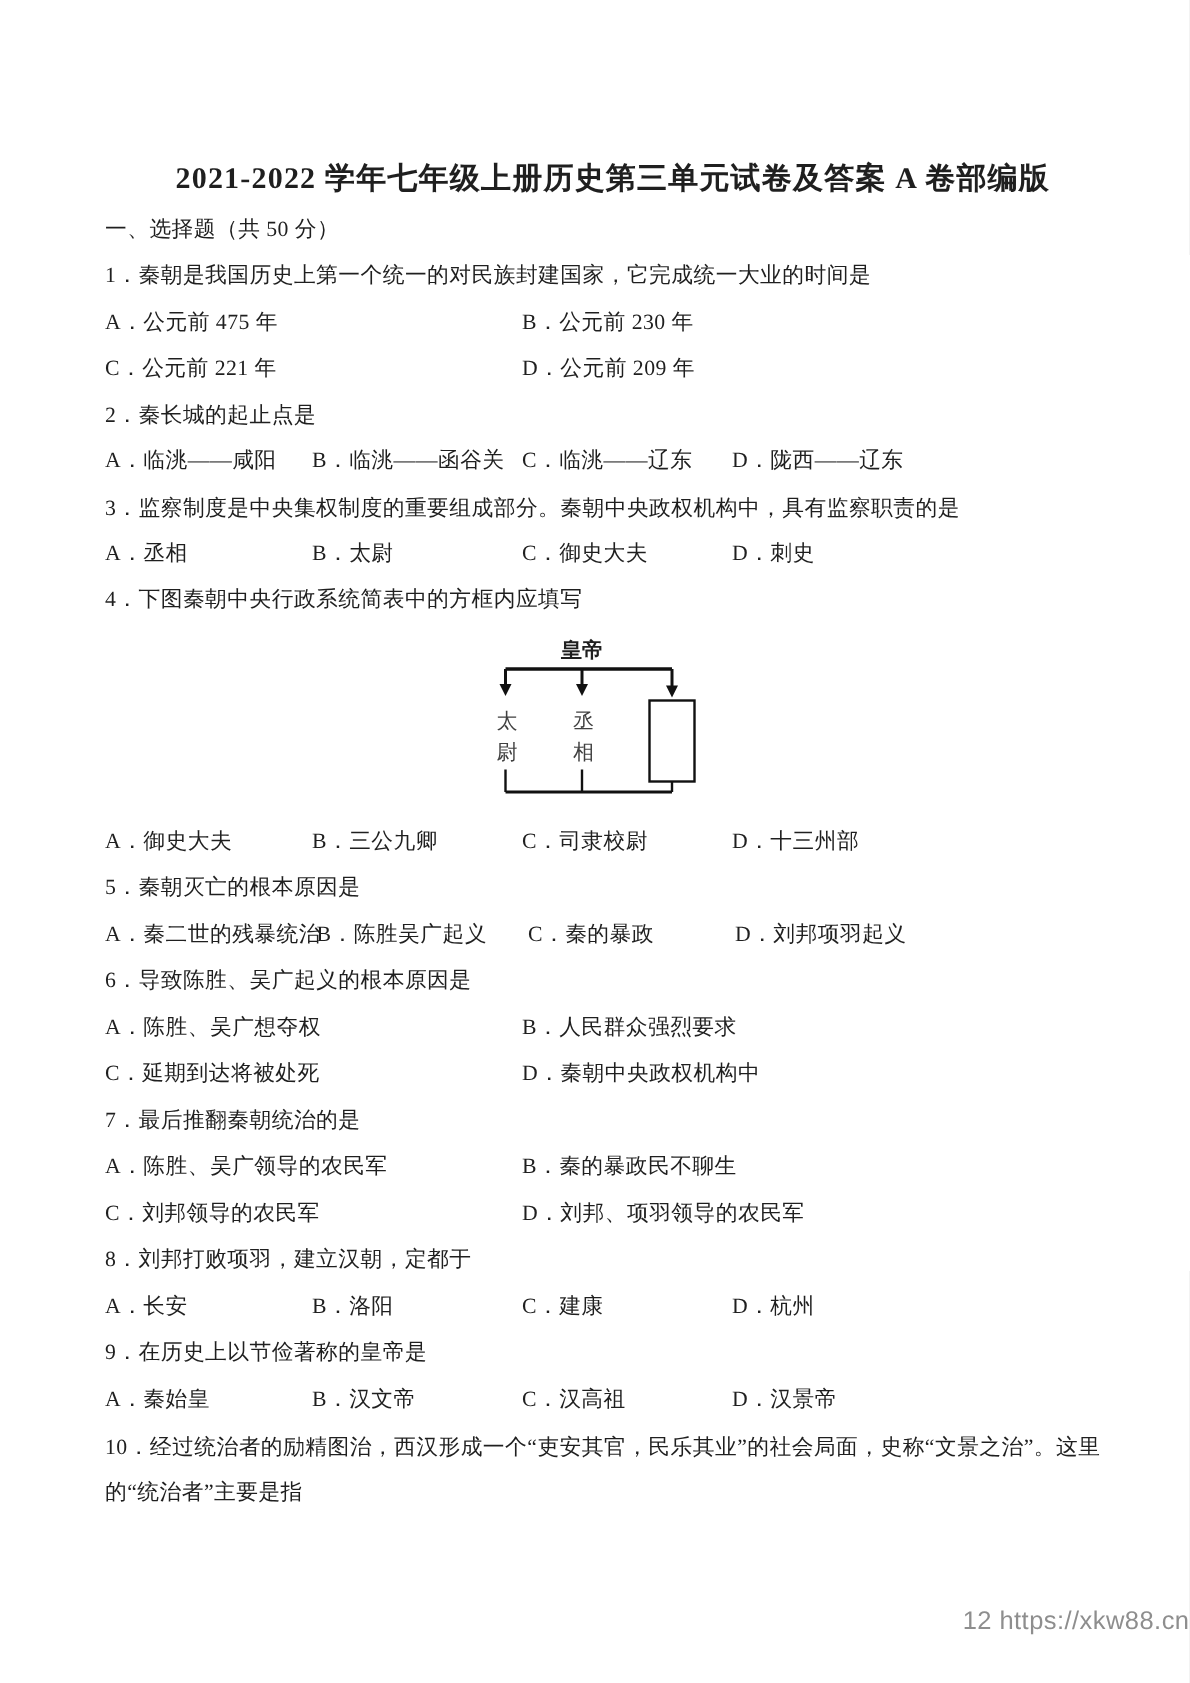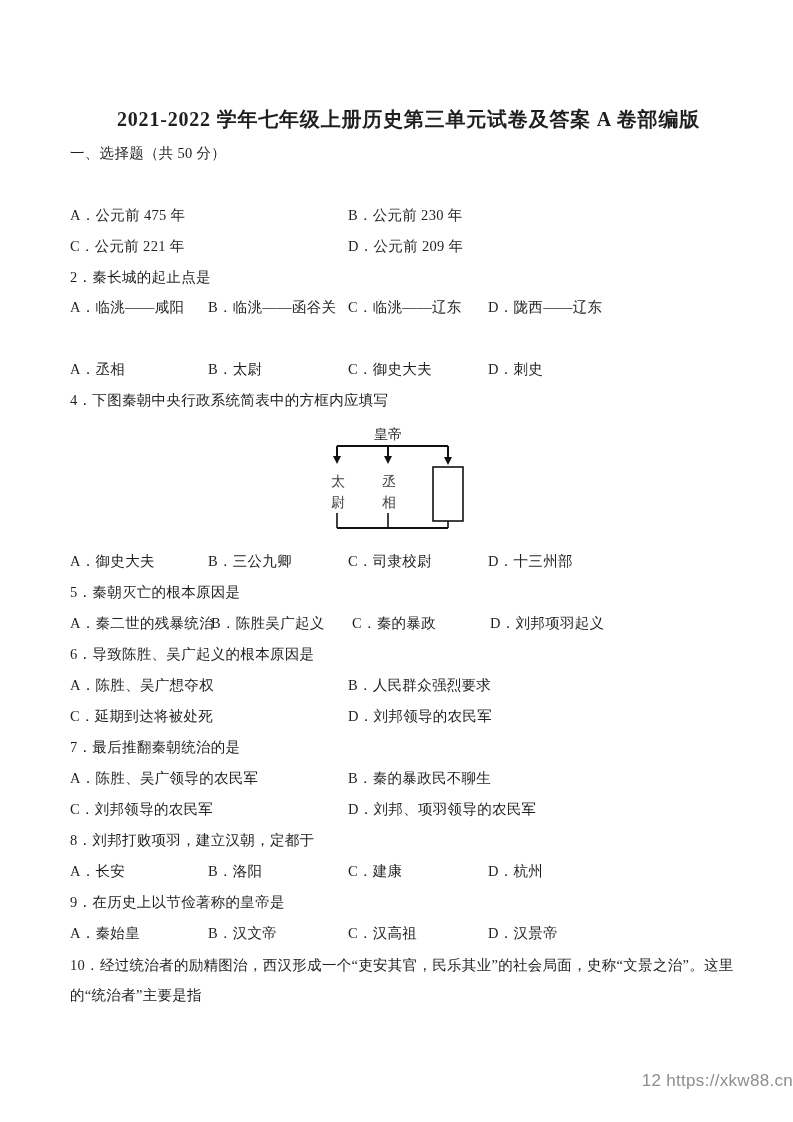--- a/index.html
+++ b/index.html
@@ -47,20 +47,21 @@
     word-break:break-all;
     text-align:center;
   }
   .emperor {
     position:absolute;
     left:42px; top:5px;
     width:32px;
     font-size:14px;
     line-height:15px;
     text-align:center;
+    font-weight:bold;
   }
   .footer {
     position:absolute;
     left:0; right:0;
     top:1071px;
     text-align:right;
     font-family:"Liberation Sans","DejaVu Sans",sans-serif;
     font-size:17px;
     color:#8e8e8e;
     letter-spacing:0.3px;
@@ -68,31 +69,33 @@
 </style>
 </head>
 <body>
 
 <div class="page">
 
   <div class="title" style="top:106px">2021-2022 学年七年级上册历史第三单元试卷及答案 A 卷部编版</div>
 
   <div class="t" style="left:70px;top:145px">一、选择题（共 50 分）</div>
 
+  <div class="t" style="left:70px;top:176px">1．秦朝是我国历史上第一个统一的对民族封建国家，它完成统一大业的时间是</div>
   <div class="t" style="left:70px;top:207px">A．公元前 475 年</div>
   <div class="t" style="left:348px;top:207px">B．公元前 230 年</div>
   <div class="t" style="left:70px;top:238px">C．公元前 221 年</div>
   <div class="t" style="left:348px;top:238px">D．公元前 209 年</div>
 
   <div class="t" style="left:70px;top:269px">2．秦长城的起止点是</div>
   <div class="t" style="left:70px;top:299px">A．临洮——咸阳</div>
   <div class="t" style="left:208px;top:299px">B．临洮——函谷关</div>
   <div class="t" style="left:348px;top:299px">C．临洮——辽东</div>
   <div class="t" style="left:488px;top:299px">D．陇西——辽东</div>
 
+  <div class="t" style="left:70px;top:331px">3．监察制度是中央集权制度的重要组成部分。秦朝中央政权机构中，具有监察职责的是</div>
   <div class="t" style="left:70px;top:361px">A．丞相</div>
   <div class="t" style="left:208px;top:361px">B．太尉</div>
   <div class="t" style="left:348px;top:361px">C．御史大夫</div>
   <div class="t" style="left:488px;top:361px">D．刺史</div>
 
   <div class="t" style="left:70px;top:392px">4．下图秦朝中央行政系统简表中的方框内应填写</div>
 
   <div class="diagram">
     <svg width="140" height="112" viewBox="0 0 140 112">
 
@@ -127,21 +130,21 @@
   <div class="t" style="left:70px;top:584px">5．秦朝灭亡的根本原因是</div>
   <div class="t" style="left:70px;top:615px">A．秦二世的残暴统治</div>
   <div class="t" style="left:211px;top:615px">B．陈胜吴广起义</div>
   <div class="t" style="left:352px;top:615px">C．秦的暴政</div>
   <div class="t" style="left:490px;top:615px">D．刘邦项羽起义</div>
 
   <div class="t" style="left:70px;top:646px">6．导致陈胜、吴广起义的根本原因是</div>
   <div class="t" style="left:70px;top:677px">A．陈胜、吴广想夺权</div>
   <div class="t" style="left:348px;top:677px">B．人民群众强烈要求</div>
   <div class="t" style="left:70px;top:708px">C．延期到达将被处死</div>
-  <div class="t" style="left:348px;top:708px">D．刘邦领导的农民军</div>
+  <div class="t" style="left:348px;top:708px">D．秦朝中央政权机构中</div>
 
   <div class="t" style="left:70px;top:739px">7．最后推翻秦朝统治的是</div>
   <div class="t" style="left:70px;top:770px">A．陈胜、吴广领导的农民军</div>
   <div class="t" style="left:348px;top:770px">B．秦的暴政民不聊生</div>
   <div class="t" style="left:70px;top:801px">C．刘邦领导的农民军</div>
   <div class="t" style="left:348px;top:801px">D．刘邦、项羽领导的农民军</div>
 
   <div class="t" style="left:70px;top:832px">8．刘邦打败项羽，建立汉朝，定都于</div>
   <div class="t" style="left:70px;top:863px">A．长安</div>
   <div class="t" style="left:208px;top:863px">B．洛阳</div>

